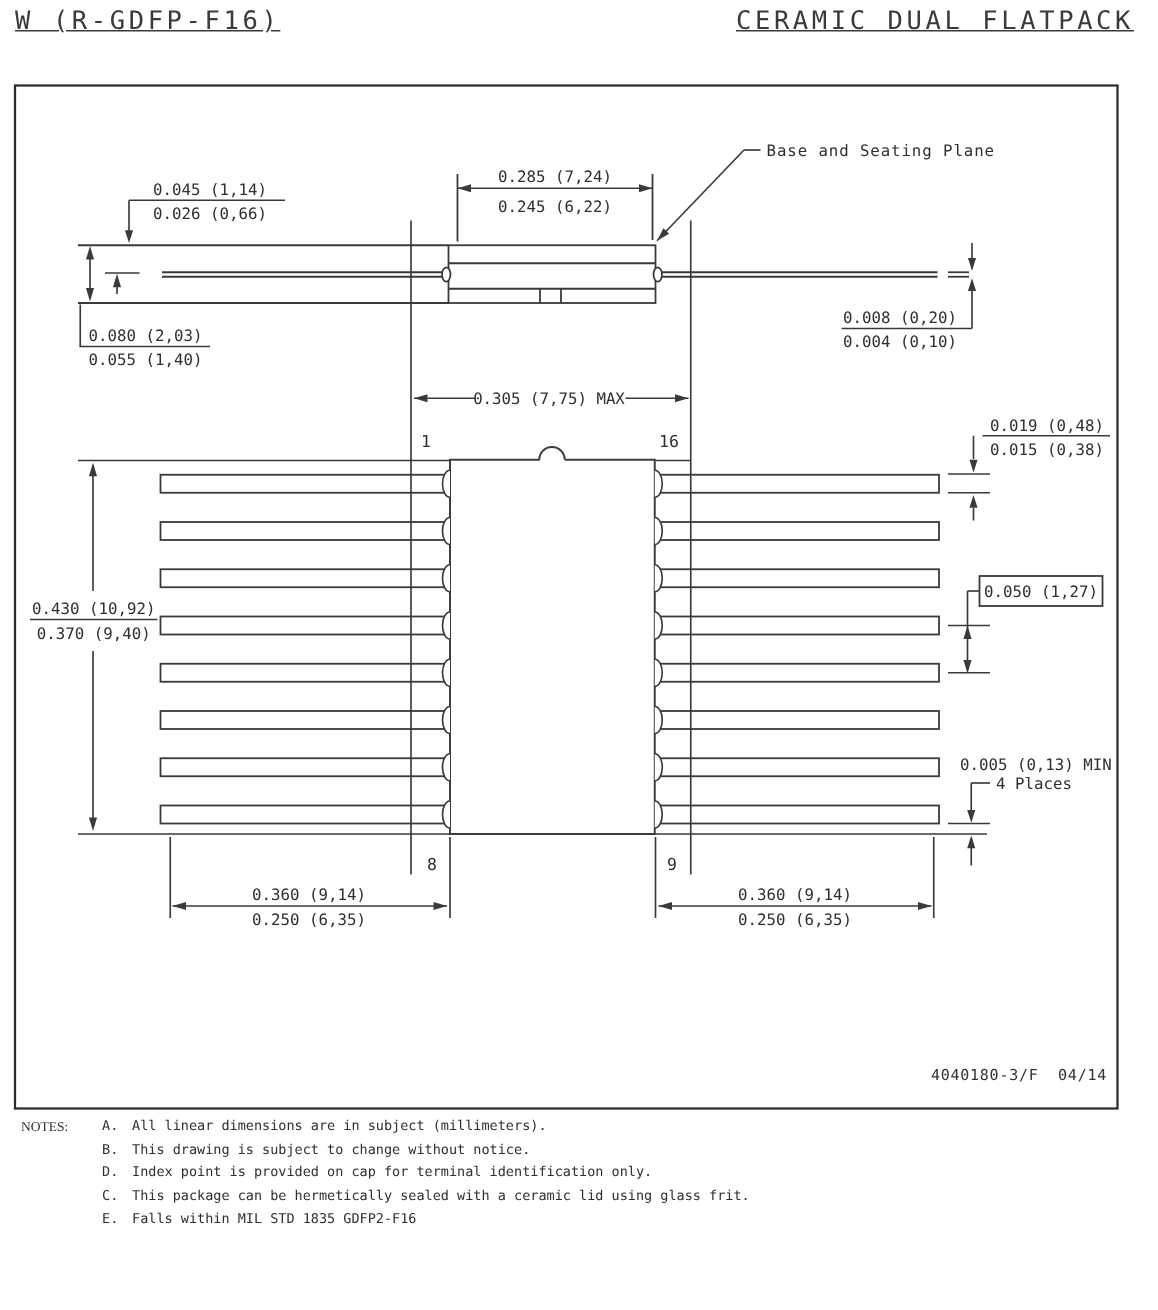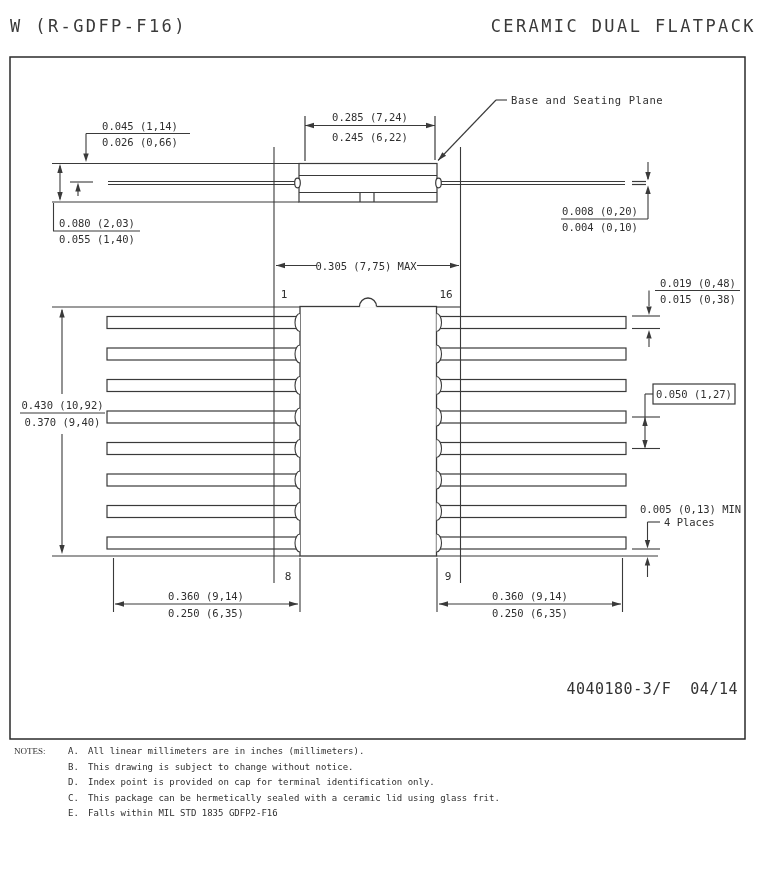--- a/index.html
+++ b/index.html
@@ -1,26 +1,26 @@
 <!DOCTYPE html>
 <html><head>
 <meta charset="utf-8">
 <style>
   html,body{margin:0;padding:0;background:#ffffff;}
   body{width:772px;height:873px;position:relative;overflow:hidden;
        font-family:"DejaVu Sans Mono", monospace;color:#2f2f2f;}
-  .page-title{position:absolute;top:16px;font-size:17px;letter-spacing:2.4px;
-              color:#3a3a3a;white-space:pre;}
+  .page-title{position:absolute;top:4px;font-size:17px;letter-spacing:2.4px;
+              color:#3a3a3a;white-space:pre;text-decoration:underline;}
   .title-left{left:10px;}
   .title-right{right:16px;}
   #drawing-svg{position:absolute;left:0;top:0;}
   .dim{font:10.5px "DejaVu Sans Mono", monospace;fill:#2f2f2f;letter-spacing:0;}
   .pin-num{font:11px "DejaVu Sans Mono", monospace;fill:#2f2f2f;}
   .callout{font:10.5px "DejaVu Sans Mono", monospace;fill:#2f2f2f;letter-spacing:0.6px;}
-  .doc-number{position:absolute;right:34px;top:680px;font-size:15px;
+  .doc-number{position:absolute;right:34px;top:712px;font-size:10px;
               letter-spacing:0.5px;color:#333;white-space:pre;}
   .notes{position:absolute;left:14px;top:744px;font-size:9px;line-height:15.5px;
          color:#2f2f2f;width:740px;}
   .notes-label{position:absolute;left:0;top:0;font-family:Liberation Serif, serif;}
   .note-rows{position:absolute;left:54px;top:0;}
   .note-row{white-space:nowrap;}
   .note-letter{display:inline-block;width:20px;}
 </style>
 </head>
 <body>
@@ -229,21 +229,21 @@
   <text class="dim" x="640" y="513">0.005 (0,13) MIN</text>
   <text class="dim" x="664" y="526">4 Places</text>
 </svg>
 
 <div class="doc-number">4040180-3/F  04/14</div>
 
 <div class="notes">
   <span class="notes-label">NOTES:</span>
   <div class="note-rows">
     <div class="note-row">
-      <span class="note-letter">A.</span><span>All linear millimeters are in inches (millimeters).</span>
+      <span class="note-letter">A.</span><span>All linear dimensions are in subject (millimeters).</span>
     </div>
     <div class="note-row">
       <span class="note-letter">B.</span><span>This drawing is subject to change without notice.</span>
     </div>
     <div class="note-row">
       <span class="note-letter">D.</span><span>Index point is provided on cap for terminal identification only.</span>
     </div>
     <div class="note-row">
       <span class="note-letter">C.</span><span>This package can be hermetically sealed with a ceramic lid using glass frit.</span>
     </div>

